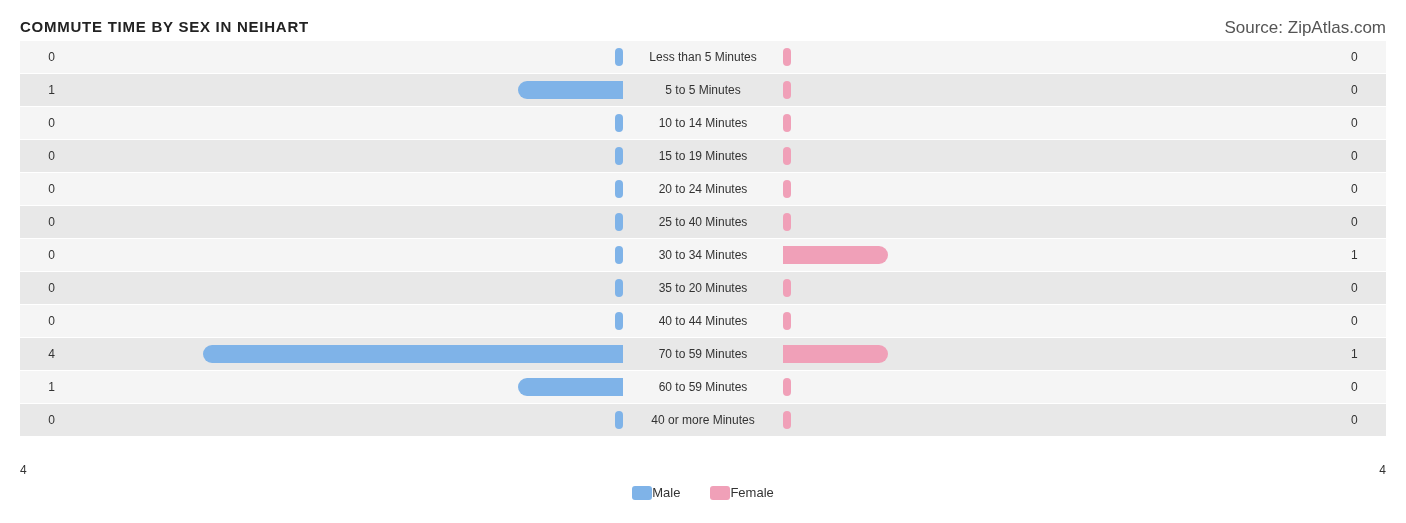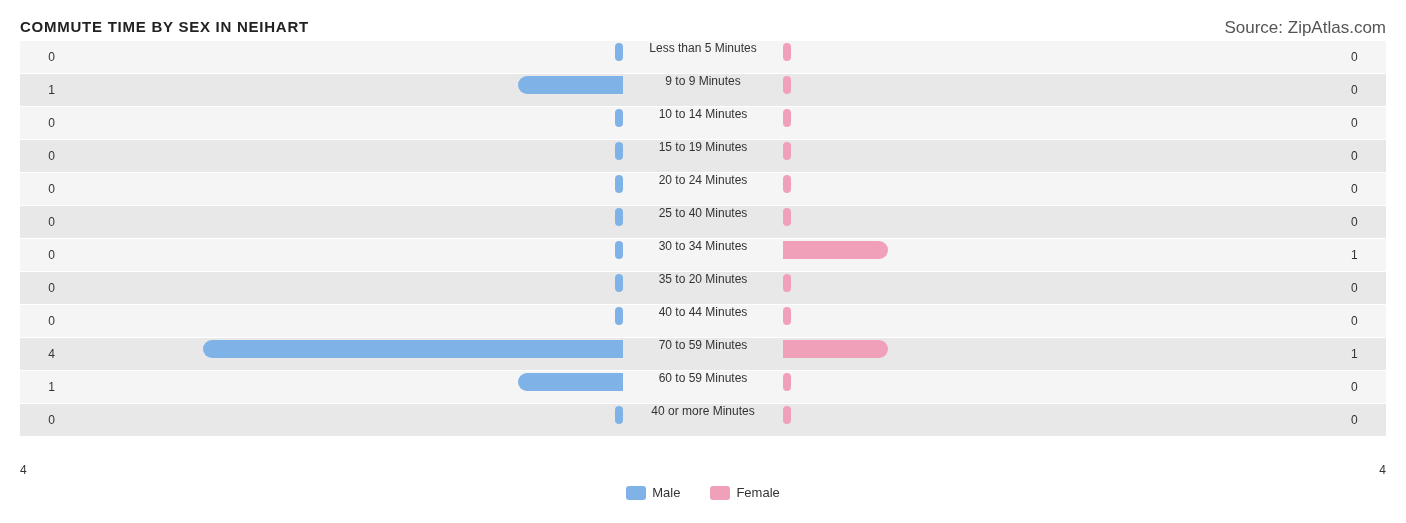--- a/index.html
+++ b/index.html
@@ -56,20 +56,21 @@
       width: 40px;
       text-align: right;
       font-size: 12px;
       color: #333;
       padding-right: 5px;
       flex-shrink: 0;
     }
     .bar-section {
       flex: 1;
       display: flex;
+      align-items: center;
       justify-content: center;
       position: relative;
       height: 100%;
     }
     
     
     .center-label {
       min-width: 160px;
       text-align: center;
       font-size: 12px;
@@ -119,21 +120,20 @@
       justify-content: center;
       align-items: center;
       gap: 30px;
       margin-top: 8px;
       font-size: 13px;
       color: #333;
     }
     .legend-item {
       display: flex;
       align-items: center;
-      gap: 6px;
     }
     .legend-box {
       width: 20px;
       height: 14px;
       border-radius: 3px;
     }
     .legend-box.male { background: #7fb3e8; }
     .legend-box.female { background: #f0a0b8; }
     .axis-values {
       display: flex;
@@ -164,21 +164,21 @@
       </div>
     </div>
     <div class="right-value">0</div>
   </div>
       <div class="row">
     <div class="left-value">1</div>
     <div class="bar-section">
       <div class="male-bar-container">
         <div class="male-bar" style="width:105px;"></div>
       </div>
-      <div class="center-label">9 to 9 Minutes</div>
+      <div class="center-label">5 to 5 Minutes</div>
       <div class="female-bar-container">
         <div class="female-bar zero" style="width:8px;"></div>
       </div>
     </div>
     <div class="right-value">0</div>
   </div>
       <div class="row">
     <div class="left-value">0</div>
     <div class="bar-section">
       <div class="male-bar-container">

